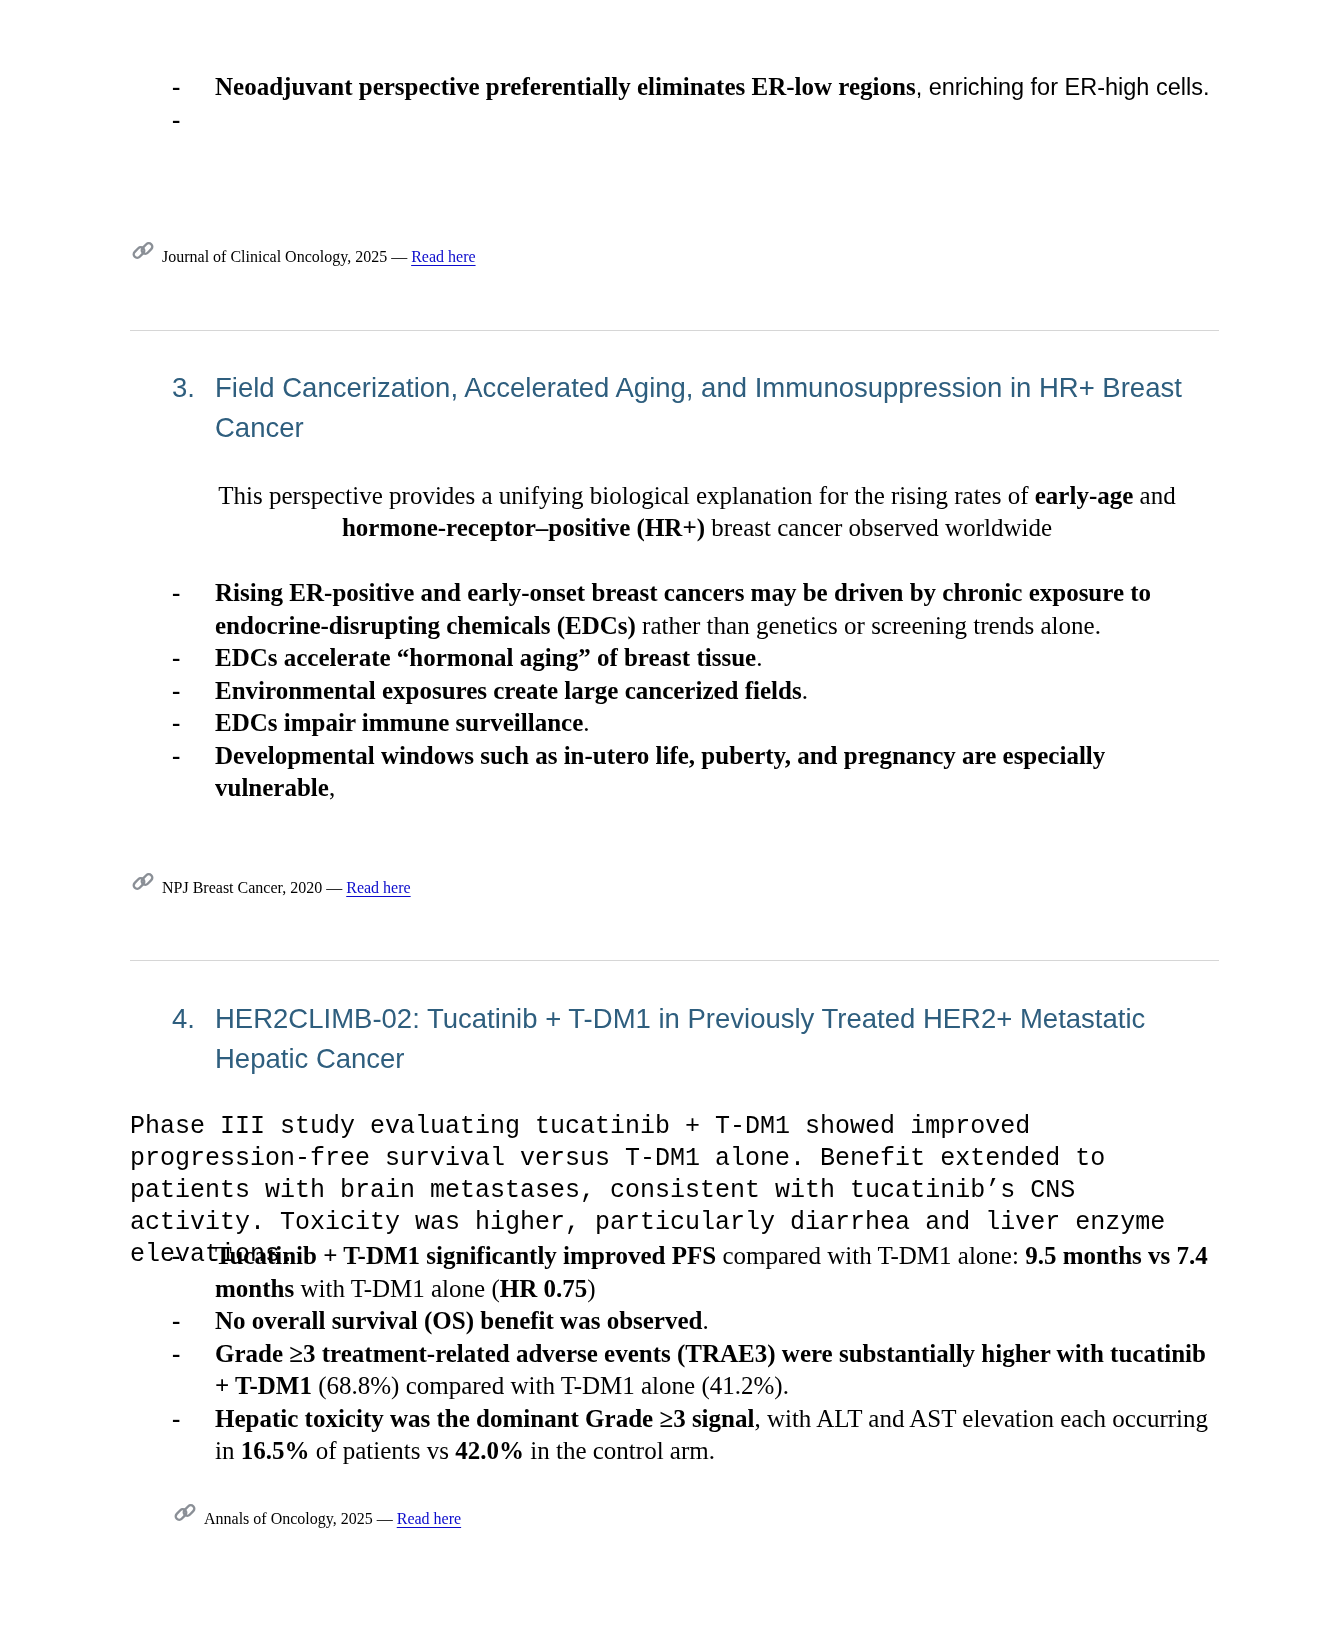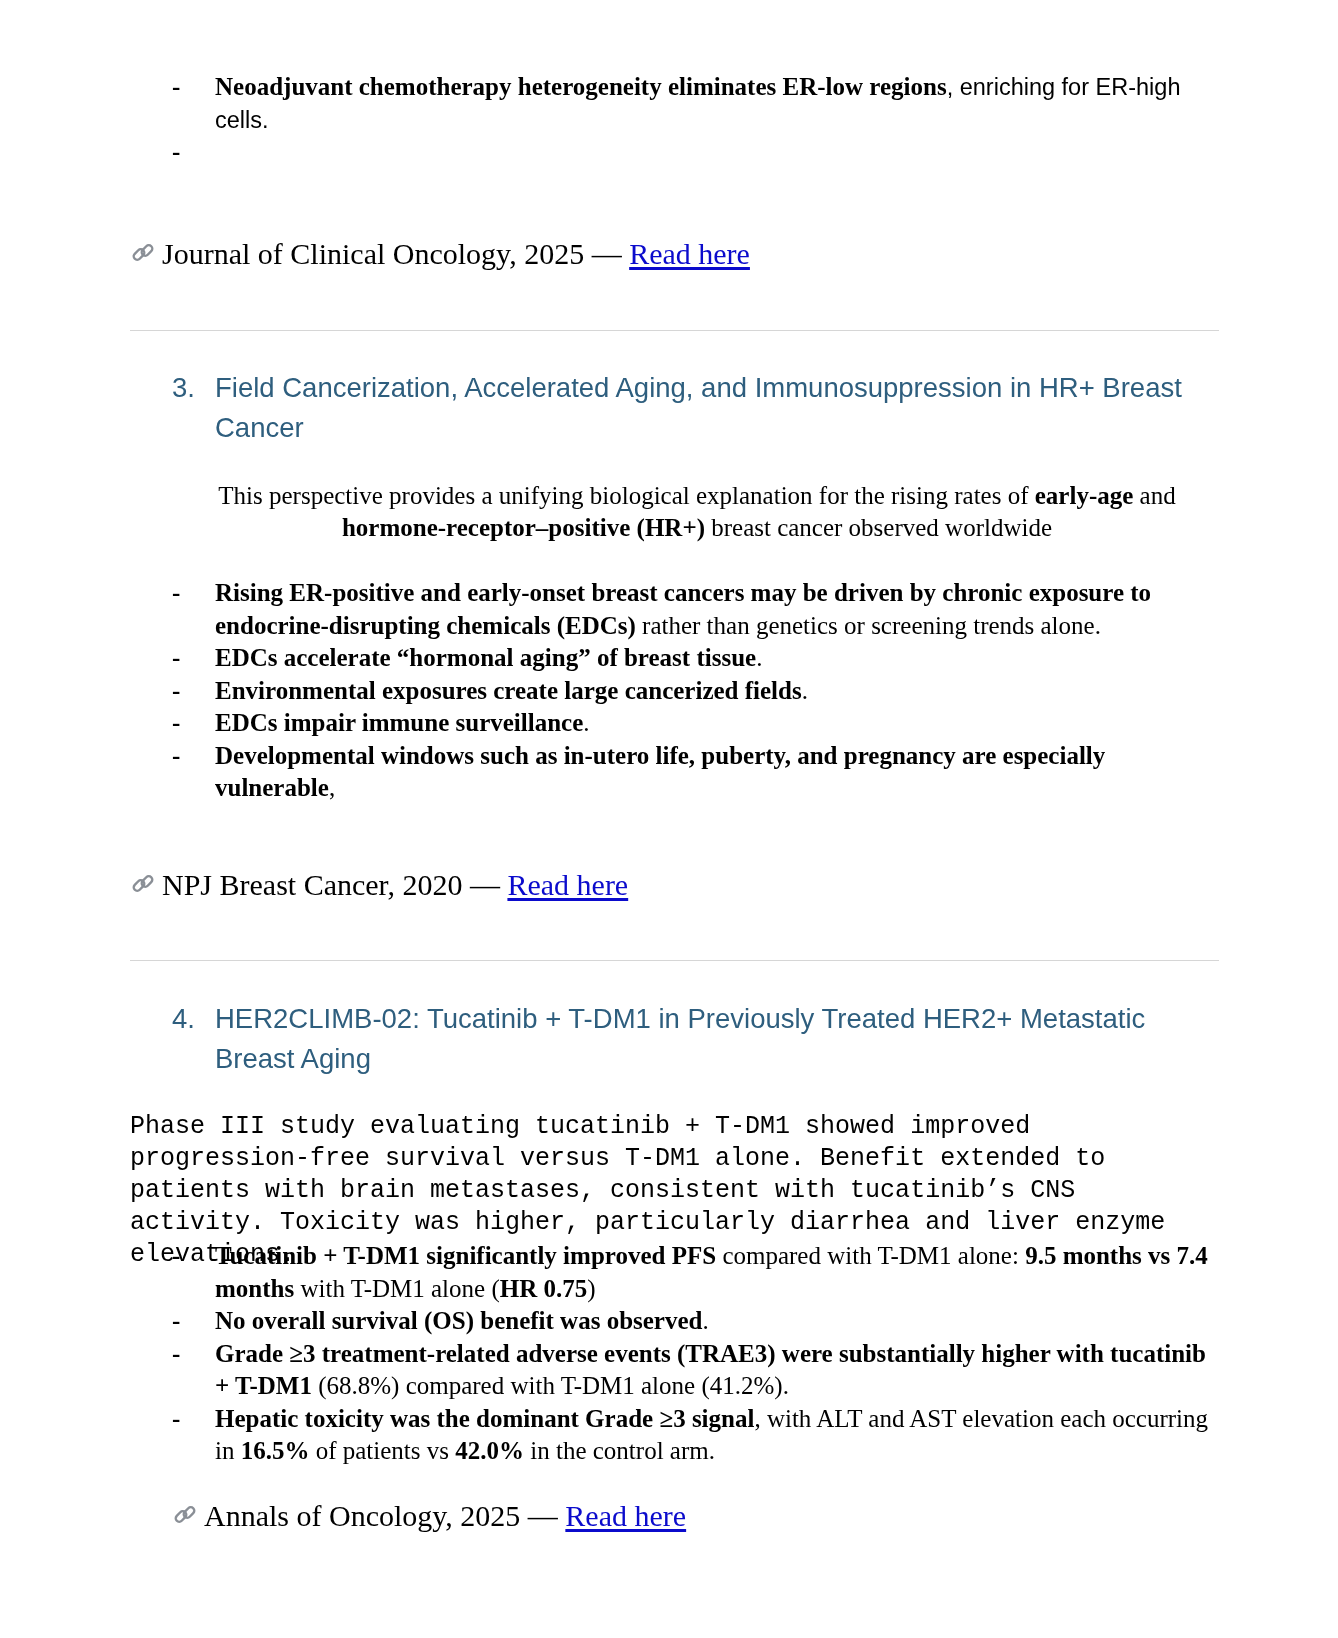--- a/index.html
+++ b/index.html
@@ -8,21 +8,21 @@
     font-family: "Liberation Serif", serif; color: #000000;
   }
   .page { position: absolute; left: 0; top: 0; width: 1338px; height: 1638px; }
 
   .bullets { position: absolute; left: 172px; width: 1050px; margin: 0; padding: 0; list-style: none; }
   .bullets li { position: relative; padding-left: 43px; font-size: 25px; line-height: 32.5px; }
   .bullets li .dash { position: absolute; left: 0; top: 0; font-weight: bold; }
   .bullets li .sans-run { font-family: "Liberation Sans", sans-serif; font-size: 23.5px; }
   b { font-weight: bold; }
 
-  .source { position: absolute; font-size: 30px; line-height: 32px; white-space: nowrap; }
+  .source { position: absolute; font-size: 16px; line-height: 32px; white-space: nowrap; }
   .source .link-icon { display: inline-block; width: 26px; height: 26px; vertical-align: -2px; margin-right: 6px; }
   .source a { color: #0b0bcc; text-decoration: underline; text-underline-offset: 3px; }
 
   .rule { position: absolute; left: 130px; width: 1089px; height: 0; border-top: 1.5px solid #d6d6d6; }
 
   .heading {
     position: absolute; left: 172px; width: 1060px;
     font-family: "Liberation Sans", sans-serif; color: #2e5e7e;
     font-size: 27.5px; line-height: 40px; font-weight: normal;
   }
@@ -32,21 +32,21 @@
   .para { position: absolute; font-size: 25px; line-height: 32px; }
 </style>
 </head>
 <body>
 
 <div class="page">
 
   <ul class="bullets" style="top:71px;">
     <li>
       <span class="dash">-</span>
-      <b>Neoadjuvant chemotherapy heterogeneity eliminates ER-low regions</b><span class="sans-run">, enriching for ER-high cells.</span>
+      <b>Neoadjuvant perspective preferentially eliminates ER-low regions</b><span class="sans-run">, enriching for ER-high cells.</span>
     </li>
     <li>
       <span class="dash">-</span>
     </li>
   </ul>
 
   <div class="source" style="left:130px; top:238px;">
     <span class="link-icon">
       <svg width="26" height="26" viewBox="0 0 26 26">
           <g fill="none" stroke="#8a8f96" stroke-width="2.4">
@@ -84,21 +84,21 @@
             <rect x="11" y="7" width="12" height="7" rx="3.5" transform="rotate(-45 17 10.5)"></rect>
           </g>
         </svg>
     </span><span>NPJ Breast Cancer, 2020 — </span><a href="#" style="color: rgb(11, 11, 204);">Read here</a>
   </div>
 
   <div class="rule" style="top: 960px; border-top-color: rgb(214, 214, 214);"></div>
 
   <h2 class="heading" style="top: 999px; margin: 0px; color: rgb(46, 94, 126);">
     <span class="num">4.</span>
-    <span class="htext">HER2CLIMB-02: Tucatinib + T-DM1 in Previously Treated HER2+ Metastatic Breast Aging</span>
+    <span class="htext">HER2CLIMB-02: Tucatinib + T-DM1 in Previously Treated HER2+ Metastatic Hepatic Cancer</span>
   </h2>
 
   <p class="para" style="left:130px; top:1111px; width:1095px; margin:0;font-family:Liberation Mono, monospace;">Phase III study evaluating tucatinib + T-DM1 showed improved progression-free survival versus T-DM1 alone. Benefit extended to patients with brain metastases, consistent with tucatinib’s CNS activity. Toxicity was higher, particularly diarrhea and liver enzyme elevations.</p>
 
   <ul class="bullets" id="s4-bullets" style="top:1240px;">
     <li><span class="dash">-</span><span class="runs"><b>Tucatinib + T-DM1 significantly improved PFS</b><span> compared with T-DM1 alone: </span><b>9.5 months vs 7.4 months</b><span> with T-DM1 alone (</span><b>HR 0.75</b><span>)</span></span></li>
     <li><span class="dash">-</span><span class="runs"><b>No overall survival (OS) benefit was observed</b><span>.</span></span></li>
     <li><span class="dash">-</span><span class="runs"><b>Grade ≥3 treatment-related adverse events (TRAE3) were substantially higher with tucatinib + T-DM1</b><span> (68.8%) compared with T-DM1 alone (41.2%).</span></span></li>
     <li><span class="dash">-</span><span class="runs"><b>Hepatic toxicity was the dominant Grade ≥3 signal</b><span>, with ALT and AST elevation each occurring in </span><b>16.5%</b><span> of patients vs </span><b>42.0%</b><span> in the control arm.</span></span></li>
   </ul>

